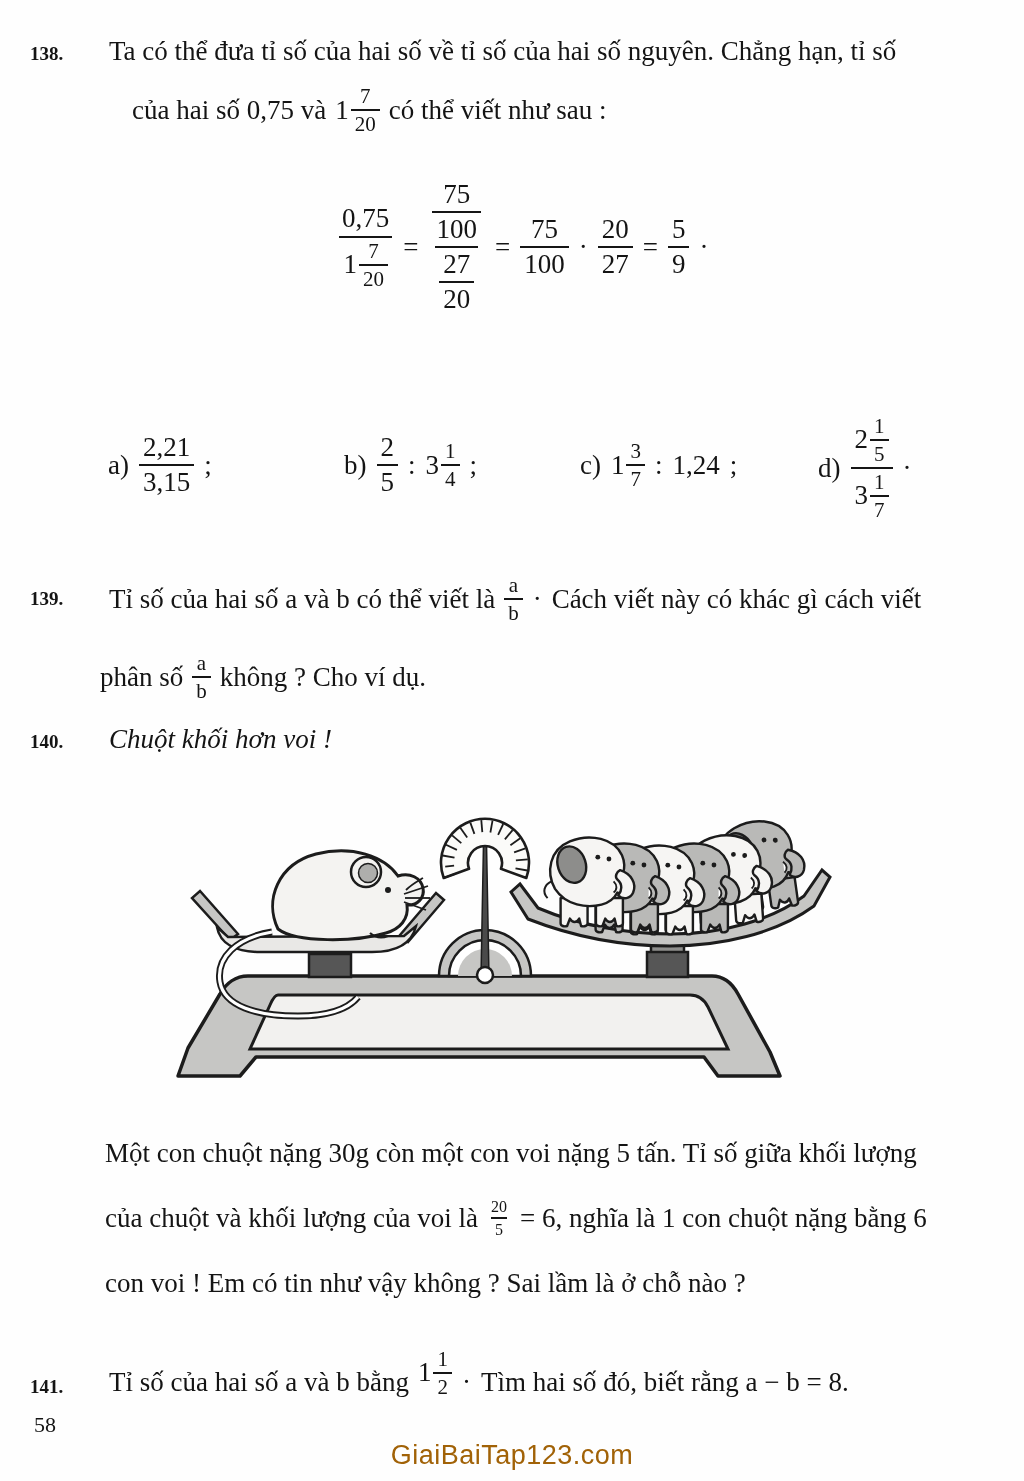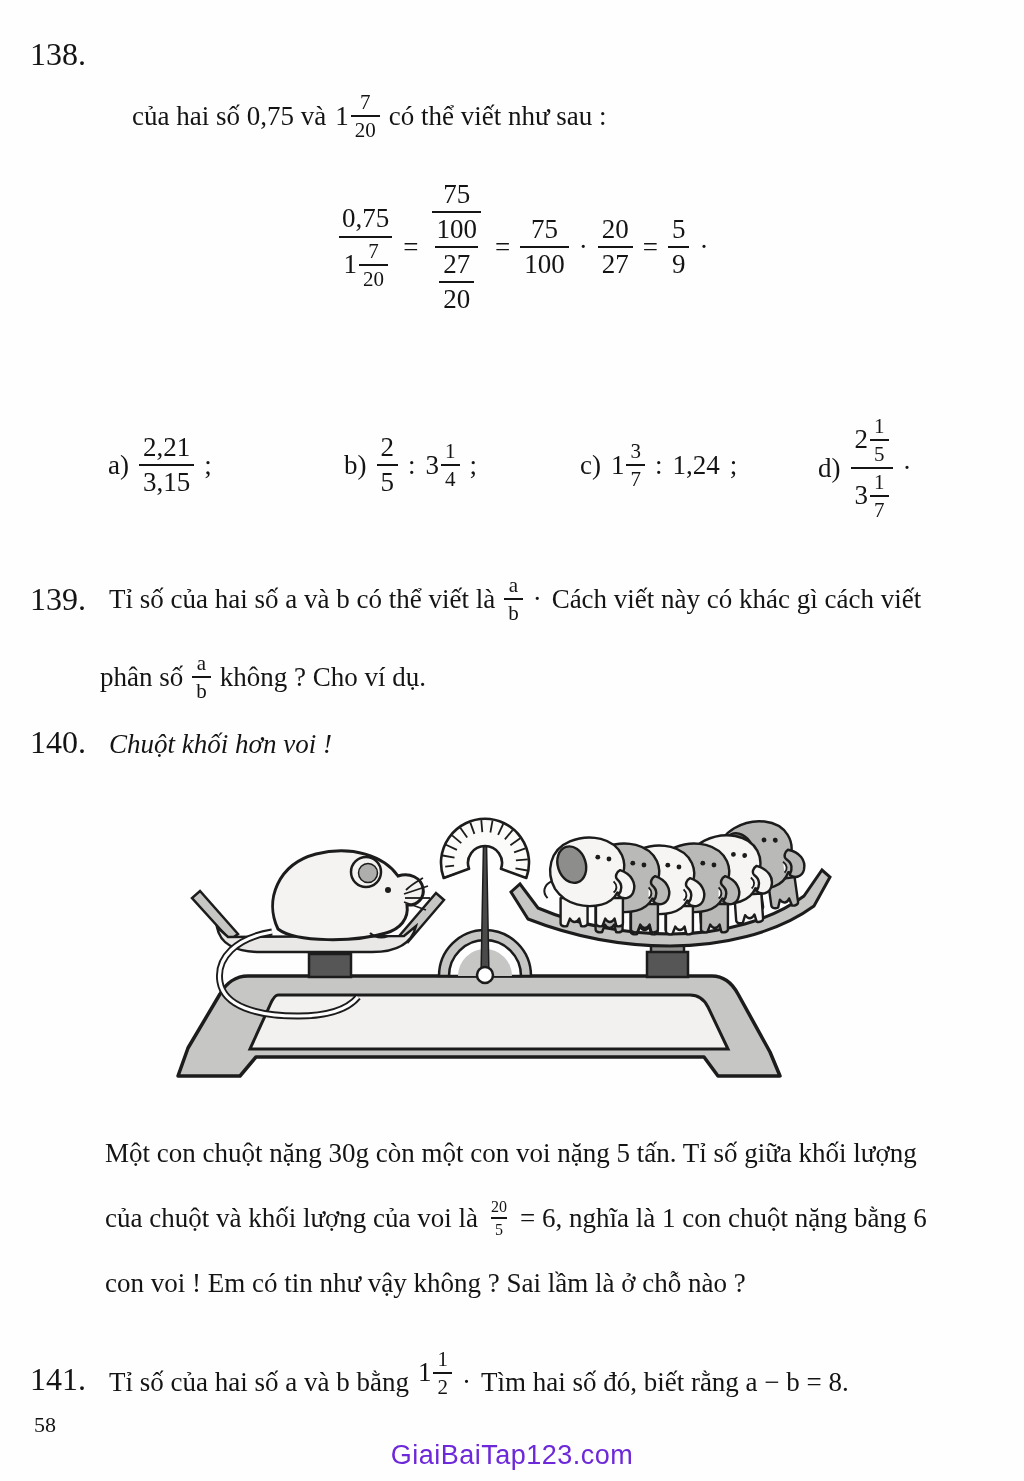--- a/index.html
+++ b/index.html
@@ -2,21 +2,21 @@
 <html><head>
 <meta charset="utf-8">
 <style>
   html,body{margin:0;padding:0}
   #page{position:relative;width:1024px;height:1481px;background:#fefefe;
         font-family:"Liberation Serif",serif;color:#141414;overflow:hidden}
   .abs{position:absolute}
   .row{display:flex;align-items:center;gap:9px;white-space:nowrap}
   .row.base{align-items:baseline}
   .txt{font-size:27px}
-  .pnum{font-weight:400;width:70px;flex:none;font-size:32px}
+  .pnum{font-weight:700;width:70px;flex:none;font-size:19px}
   .it{font-style:italic}
   
   .fr{display:inline-flex;flex-direction:column;align-items:center;line-height:1.08;text-align:center}
   .fr>.n{padding:0 4px 2px}
   .fr>.d{border-top:2.6px solid #151515;padding:2px 4px 0}
   .sm{font-size:21px;line-height:1.05}
   .mixed{display:inline-flex;align-items:center;gap:2px}
   .op{font-size:27px;padding:0 1px}
   #eq{left:338px;top:172px;height:150px;display:flex;align-items:center;gap:9px;font-size:27px}
   #b138{left:30px;top:36px;width:975px}
@@ -31,30 +31,31 @@
   #b139 .row{height:78px}
   #b139 .cont{margin-left:70px}
   #b140t{left:30px;top:724px}
   #illu{left:160px;top:786px;width:710px;height:330px}
   #b140p{left:105px;top:1132px;width:905px}
   #b140p .l1,#b140p .l3{font-size:27px;height:42px;display:flex;align-items:center}
   #b140p .l2{height:88px}
   #b141{left:30px;top:1298px;height:100px;display:flex;align-items:flex-end;gap:9px}
   #pageno{left:34px;top:1412px;font-size:22px}
   #watermark{left:0;top:1440px;width:100%;text-align:center;font-size:27px;
-             color:#6d28d9;font-family:"Liberation Sans",sans-serif;letter-spacing:.5px}
+             color:#a16207;font-family:"Liberation Sans",sans-serif;letter-spacing:.5px}
 </style>
 </head>
 <body>
 
 <div id="page">
 
   <section class="abs" id="b138">
     <div class="row base">
       <span class="pnum">138.</span>
+      <span class="txt">Ta có thể đưa tỉ số của hai số về tỉ số của hai số nguyên. Chẳng hạn, tỉ số</span>
     </div>
     <div class="row mid">
       <span class="txt">của hai số 0,75 và</span>
       <span class="mixed">
         <span class="txt">1</span>
         <span class="fr sm">
           <span class="n">7</span>
           <span class="d">20</span>
         </span>
       </span>

